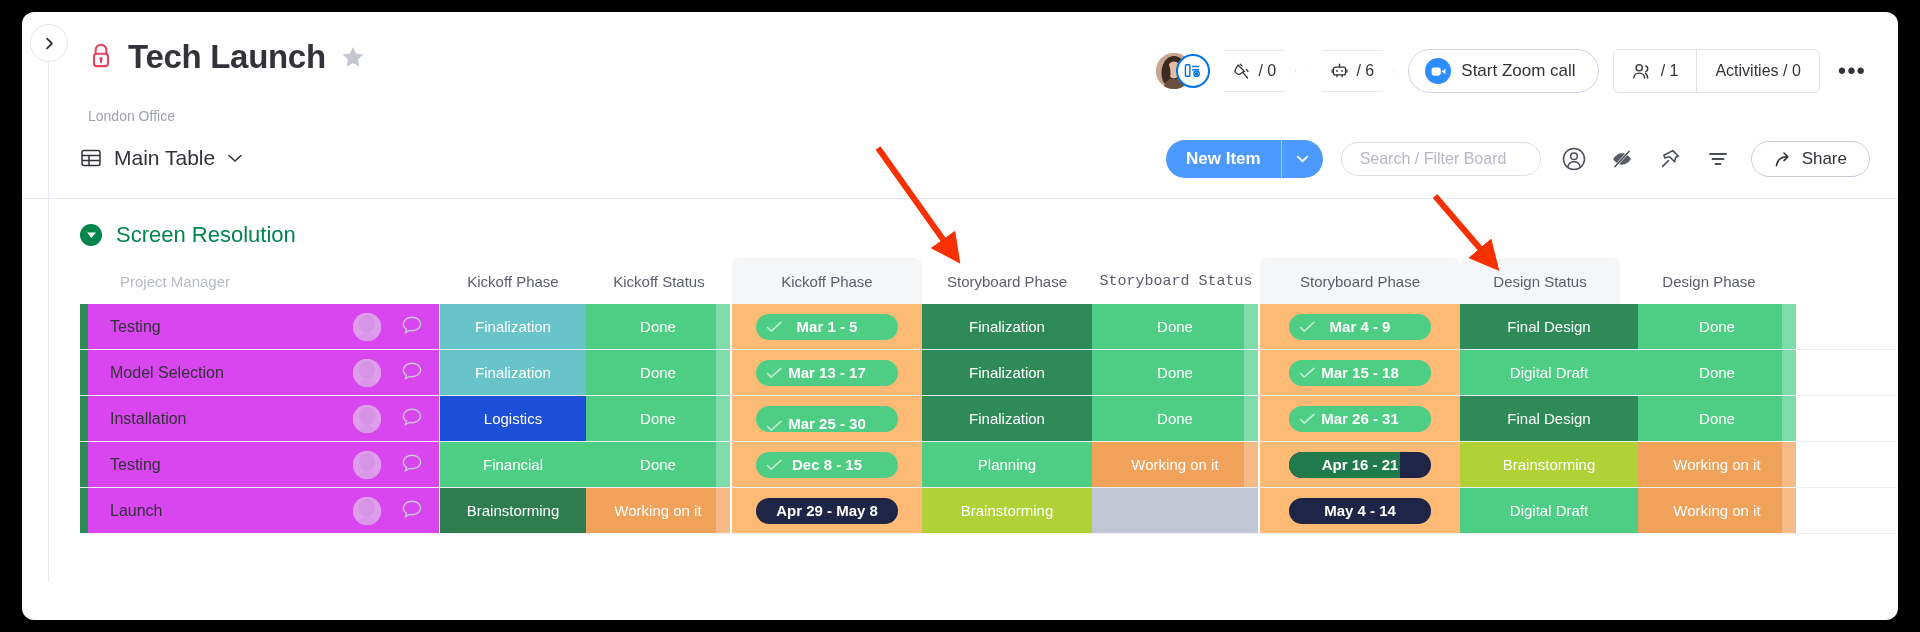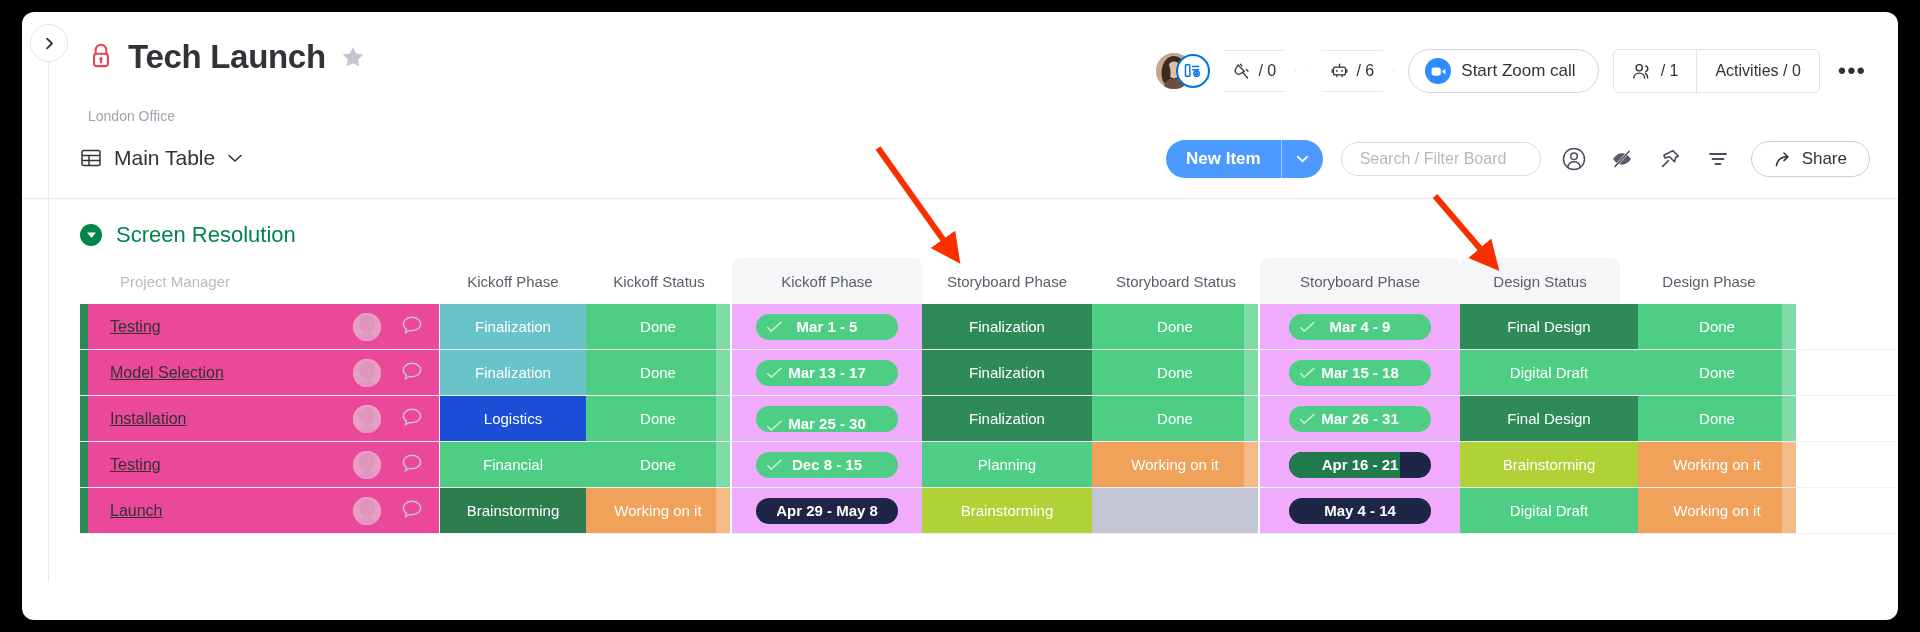--- a/index.html
+++ b/index.html
@@ -181,40 +181,39 @@
     border-bottom: 1px solid #eef0f3;
   }
   .row-bar { width: 8px; background: #2f8a5a; flex: none; }
   .row-bar.add { background: #9fcbb4; }
   .cell {
     flex: none; display: flex; align-items: center; justify-content: center;
     font-size: 15px; color: #fff; position: relative;
   }
   .cell.name {
     justify-content: flex-start; padding-left: 22px;
-    color: #323338; background: #ec4899;
+    color: #323338; background: #d946ef;
     border-right: 1px solid #eef0f3;
-    text-decoration: underline;
   }
   .name-text { flex: 1; font-size: 16px; }
   .ghost-avatar {
     width: 28px; height: 28px; border-radius: 50%;
     background: #eceef1; opacity: .55; margin-right: 20px; flex: none;
     overflow: hidden;
   }
   .chat-icon { color: #c7cad2; margin-right: 16px; flex: none; }
 
   .cell.status { border-right: 2px solid #fff; }
   .cell.status::after {
     content: ""; position: absolute; right: 0; top: 0; bottom: 0;
     width: 14px; background: rgba(255,255,255,.28);
   }
   .cell.plain-status::after { display: none; }
 
-  .cell.timeline { background: #f0abfc; }
+  .cell.timeline { background: #fdba74; }
   .pill {
     height: 26px; border-radius: 13px; min-width: 142px;
     display: flex; align-items: center; justify-content: center; gap: 7px;
     font-size: 15px; color: #fff; font-weight: bold; position: relative;
     overflow: hidden; padding: 0 8px;
   }
   .pill .check { position: absolute; left: 10px; opacity: .65; }
   .pill .fill {
     position: absolute; left: 0; top: 0; bottom: 0;
     background: #217a4b; border-radius: 13px 0 0 13px;
@@ -403,21 +402,21 @@
       </span>
       <span class="group-title">Screen Resolution</span>
     </div>
 
     <div class="head-row">
         <div class="col name-col" style="width: 360px;">Project Manager</div>
         <div class="col" style="width: 146px;">Kickoff Phase</div>
         <div class="col" style="width: 146px;">Kickoff Status</div>
         <div class="col tinted" style="width: 190px;">Kickoff Phase</div>
         <div class="col" style="width: 170px;">Storyboard Phase</div>
-        <div class="col" style="width: 168px;">Storyboard Status</div>
+        <div class="col" style="width: 168px; font-family: Liberation Mono, monospace;">Storyboard Status</div>
         <div class="col tinted" style="width: 200px;">Storyboard Phase</div>
         <div class="col tinted" style="width: 160px;">Design Status</div>
         <div class="col" style="width: 178px;">Design Phase</div>
       </div>
     <div>
         <div class="row">
           <div class="row-bar"></div>
           <div class="cell name" style="width: 352px;">
             <span class="name-text">Testing</span>
             <span class="ghost-avatar"><svg width="28" height="28" viewBox="0 0 28 28">

